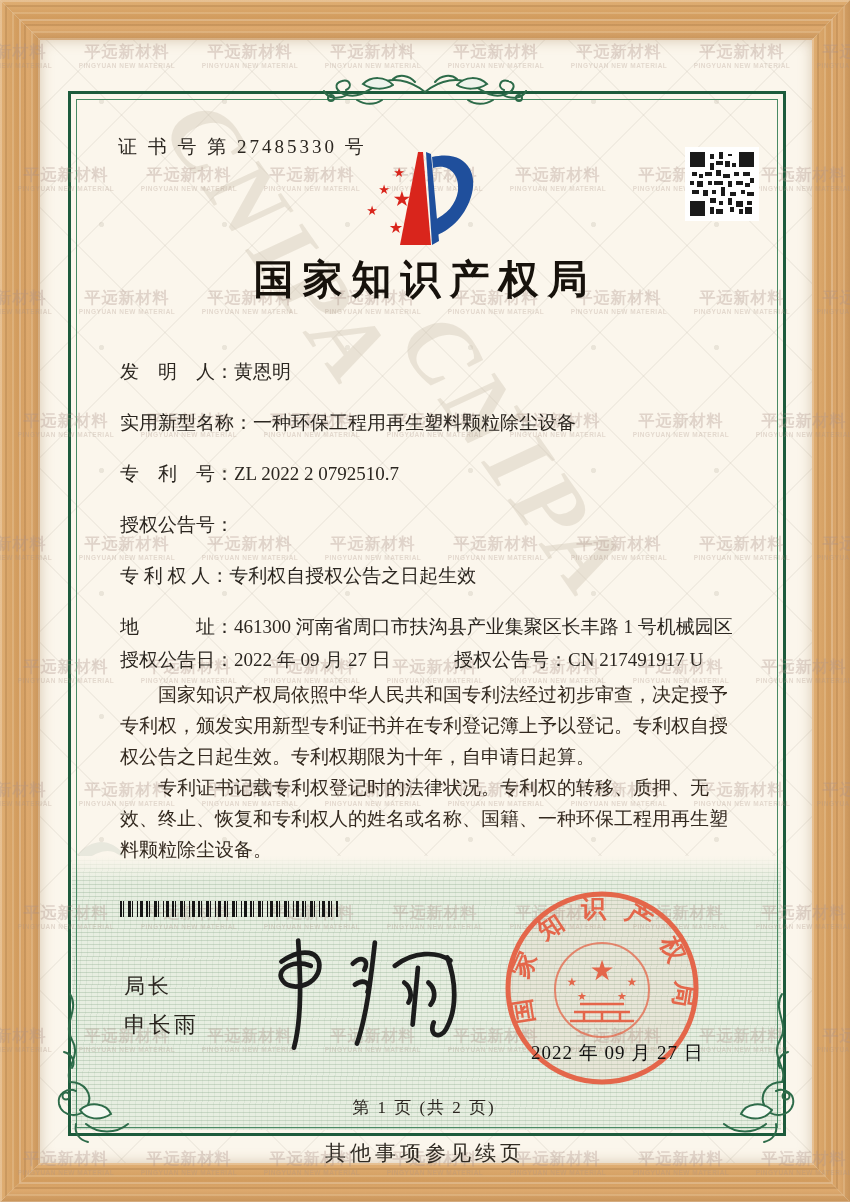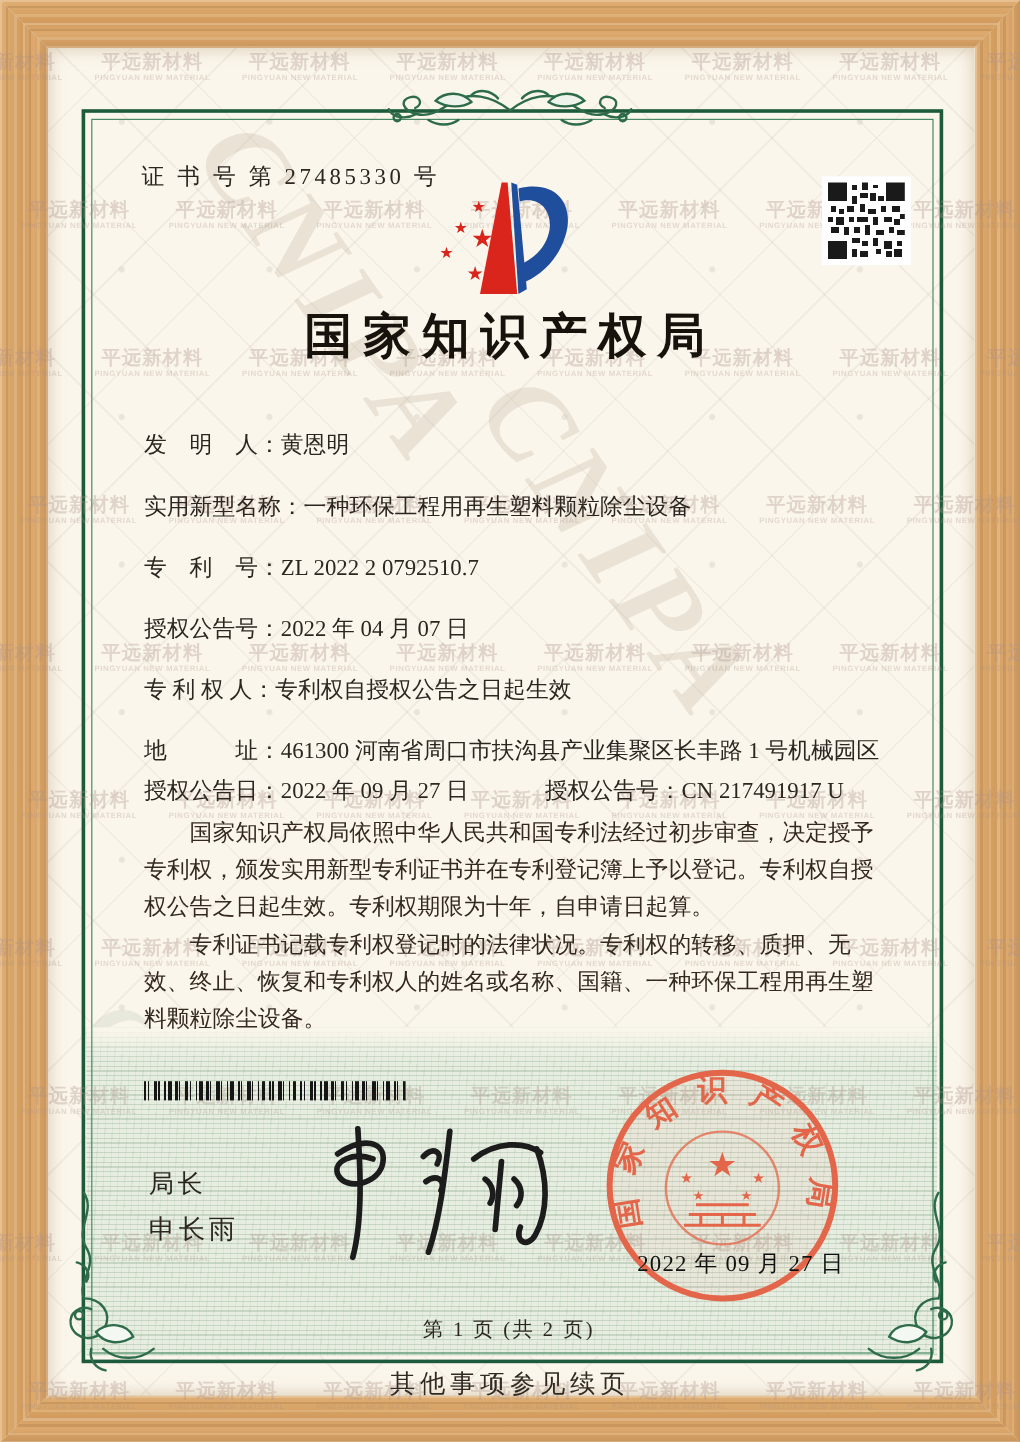--- a/index.html
+++ b/index.html
@@ -254,21 +254,20 @@
     <div class="field-row">
       <span class="lab">实用新型名称：</span>
       <span class="val">一种环保工程用再生塑料颗粒除尘设备</span>
     </div>
     <div class="field-row">
       <span class="lab">专　利　号：</span>
       <span class="val">ZL 2022 2 0792510.7</span>
     </div>
     <div class="field-row">
       <span class="lab">授权公告号：</span>
-      <span class="val">2022 年 04 月 07 日</span>
     </div>
     <div class="field-row">
       <span class="lab">专 利 权 人：</span>
       <span class="val">专利权自授权公告之日起生效</span>
     </div>
     <div class="field-row addr">
       <span class="lab">地　　　址：</span>
       <span class="val">461300 河南省周口市扶沟县产业集聚区长丰路 1 号机械园区</span>
     </div>
     <div id="grant-row" class="field-row">

